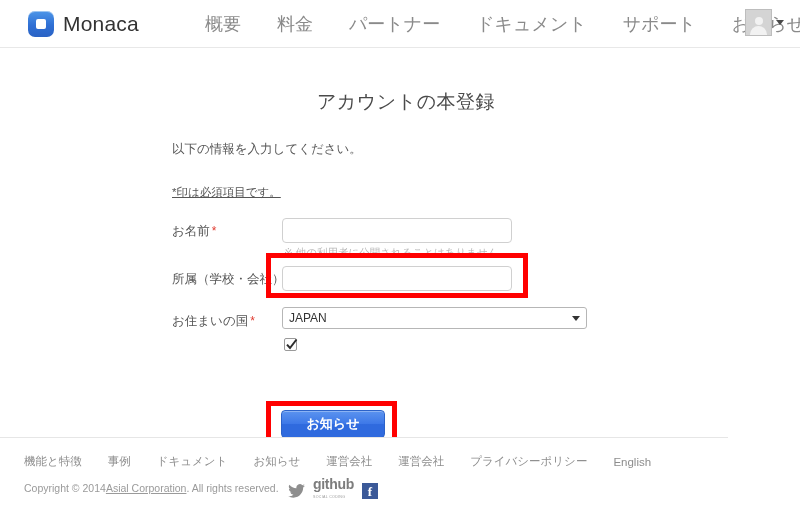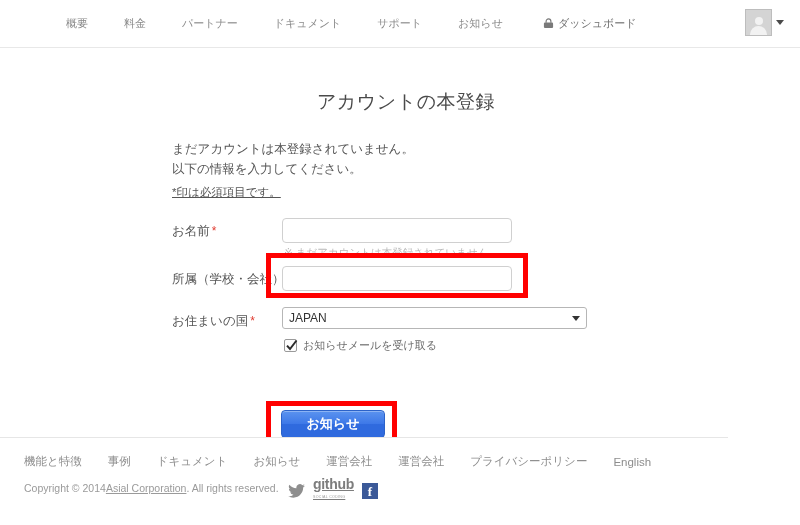--- a/index.html
+++ b/index.html
@@ -55,21 +55,21 @@
     letter-spacing: .2px;
     font-weight: 500;
   }
   .nav {
     display: flex;
     align-items: center;
     margin-left: 48px;
     gap: 0px;
   }
   .nav a {
-    font-size: 11px;
+    font-size: 18px;
     color: #8a8a8a;
     text-decoration: none;
     padding: 0 18px;
     white-space: nowrap;
   }
   .nav a.dash {
     display: flex;
     align-items: center;
     gap: 4px;
     color: #6f6f6f;
@@ -323,21 +323,20 @@
     display: flex;
     align-items: center;
     gap: 8px;
   }
   .gh {
     font-size: 14px;
     font-weight: bold;
     color: #7d7d7d;
     line-height: 13px;
     letter-spacing: -.3px;
-    text-decoration: underline;
   }
   .gh small {
     display: block;
     font-size: 3.6px;
     letter-spacing: .3px;
     color: #9a9a9a;
     font-weight: normal;
   }
   .fb {
     width: 16px; height: 16px;
@@ -349,20 +348,26 @@
     display: flex;
     align-items: flex-end;
     justify-content: center;
     line-height: 15px;
   }
 </style>
 </head>
 <body>
 
 <div class="header">
+  <div class="brand">
+    <span class="logo-mark">
+        <i></i>
+      </span>
+    <span class="brand-name">Monaca</span>
+  </div>
   <div class="nav">
     <a href="#">概要</a>
     <a href="#">料金</a>
     <a href="#">パートナー</a>
     <a href="#">ドキュメント</a>
     <a href="#">サポート</a>
     <a href="#">お知らせ</a>
     <a href="#" class="dash">
       <svg class="lock-ico" viewBox="0 0 12 12">
         <rect x="1" y="5" width="10" height="6" rx="1.2" fill="#7a7a7a"></rect>
@@ -376,33 +381,32 @@
         <span class="person"></span>
       </span>
     <span class="caret"></span>
   </div>
 </div>
 
 <div class="main">
   <h1 class="page-title">アカウントの本登録</h1>
 
   <div class="intro">
-    <div>まだアカウントは本登録されていません。</div>
     <div>以下の情報を入力してください。</div>
   </div>
   <div class="note">*印は必須項目です。</div>
 
   <div class="form">
 
     <div class="row" style="height:48px">
       <div class="label">
         <span>お名前</span><span class="req">*</span>
       </div>
       <input class="txt" type="text" placeholder="" style="">
-      <div class="hint">※ まだアカウントは本登録されていません</div>
+      <div class="hint">※ 他の利用者に公開されることはありません</div>
     </div>
 
     <div class="row" style="height:42px">
       <div class="label">所属（学校・会社）</div>
       <input class="txt" type="text" placeholder="" style="">
     </div>
 
     <div class="row" style="height:32px">
       <div class="label">
         <span>お住まいの国</span><span class="req">*</span>
@@ -413,21 +417,20 @@
       </div>
     </div>
 
     <div class="row" style="height:24px">
       <label class="checkline">
         <span class="cbox">
           <svg width="13" height="13" viewBox="0 0 13 13">
             <path d="M2 6.6 L5 10 L11.5 1.5" fill="none" stroke="#2c2c2c" stroke-width="2"></path>
           </svg>
         </span>
-        <span class="cl">お知らせメールを受け取る</span>
       </label>
     </div>
 
     <button class="submit">お知らせ</button>
   </div>
 
   <div class="annot" id="annot-name"></div>
   <div class="annot" id="annot-submit"></div>
 </div>
 

